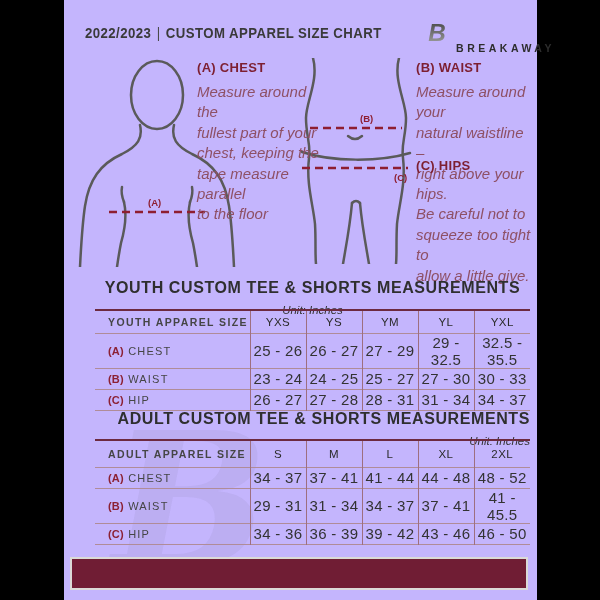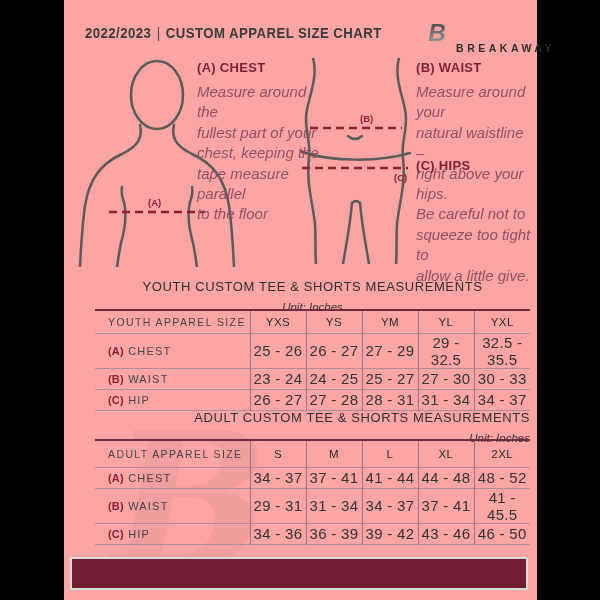--- a/index.html
+++ b/index.html
@@ -4,21 +4,21 @@
 <style>
   html,body{margin:0;padding:0;}
   body{
     width:600px;height:600px;position:relative;overflow:hidden;
     background:#000;
     font-family:"Liberation Sans", sans-serif;
     -webkit-font-smoothing:antialiased;
   }
   .page{
     position:absolute;left:64px;top:0;width:473px;height:600px;
-    background:#fca5a5;
+    background:#c4b5fd;
   }
   
   .header{
     position:absolute;left:21px;top:16px;width:428px;height:32px;
     display:flex;justify-content:space-between;align-items:center;
   }
   .doc-title{
     font-weight:bold;font-size:15px;letter-spacing:0.5px;color:#3a3a3a;
     transform:scaleX(0.88);transform-origin:left center;white-space:nowrap;
   }
@@ -37,40 +37,40 @@
   .guide p{
     margin:0;font-style:italic;font-size:15px;line-height:1.36;
     color:#8e5065;white-space:pre-line;
   }
   .guide-chest{left:133px;top:60px;width:130px;}
   .guide-waist{left:352px;top:60px;width:116px;}
   .guide-hips{left:352px;top:158px;width:118px;}
   
   .tbl-head{position:absolute;left:31px;width:435px;text-align:center;}
   .tbl-head .tbl-title{
-    font-size:13px;font-weight:normal;color:#2f2f2f;letter-spacing:0.6px;
+    font-size:16px;font-weight:bold;color:#2f2f2f;letter-spacing:0.6px;
   }
   .tbl-head .tbl-unit{
     font-size:11.5px;font-style:italic;font-weight:500;color:#333;margin-top:7px;
   }
   .youth-head{top:279px;}
   .adult-head{top:410px;text-align:right;}
   table.size-table{
     position:absolute;left:31px;width:435px;
     border-collapse:collapse;table-layout:fixed;
     border-top:2.5px solid #6d2a40;
   }
   table.youth{top:309px;}
   table.adult{top:439px;}
   .size-table tr{border-bottom:1.5px solid #b08c98;}
   .size-table th,.size-table td{padding:0;vertical-align:middle;}
   .size-table col.lbl{width:155px;}
   .size-table col.sz{width:56px;}
   .size-table th.rowhead{
-    text-align:left;padding-left:13px;font-weight:normal;
+    text-align:left;padding-left:13px;font-weight:bold;
     font-size:10.5px;letter-spacing:1.4px;color:#454545;
   }
   .size-table th.size{
     text-align:center;font-size:11.5px;font-weight:normal;color:#2b2b2b;
     border-left:1.5px solid #9e6f80;letter-spacing:0.5px;
   }
   .size-table tr.hdr{height:23px;}
   table.adult tr.hdr{height:27px;}
   .size-table tr.data{height:21px;}
   .size-table td.lblcell{

